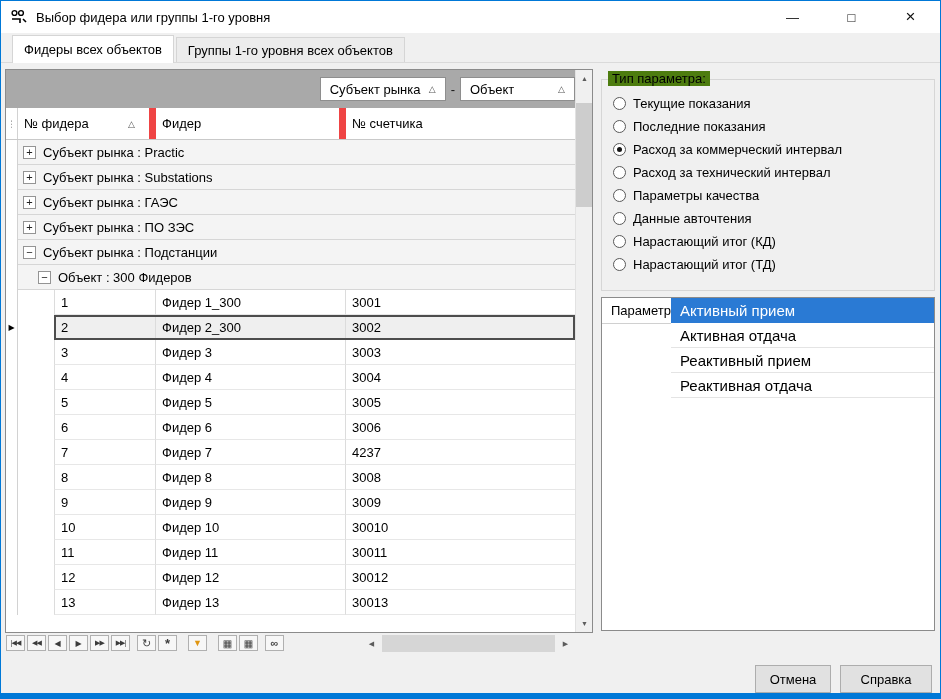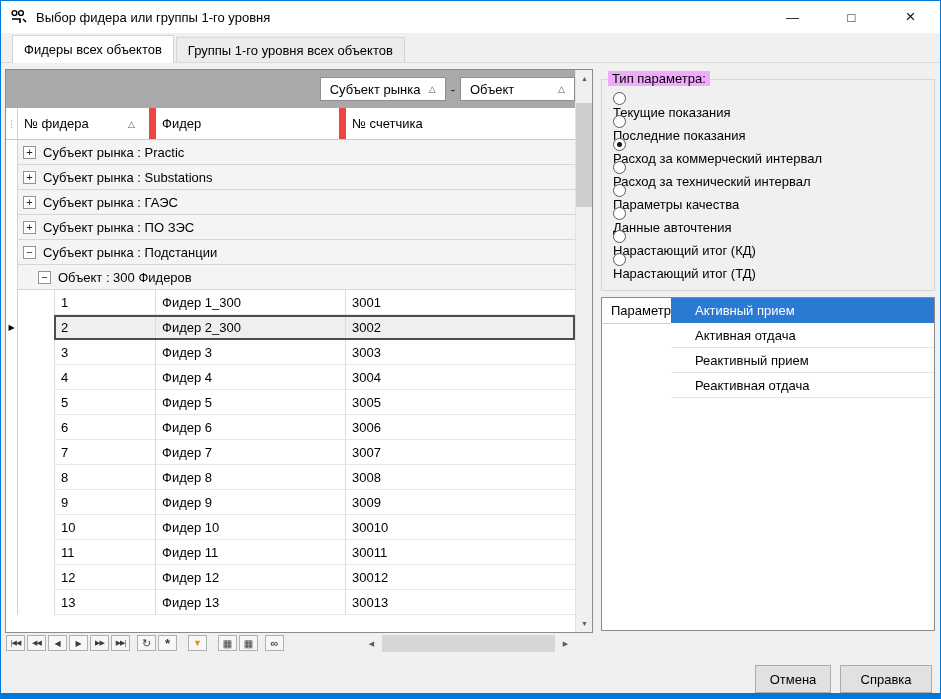--- a/index.html
+++ b/index.html
@@ -90,35 +90,35 @@
   .nav-btn:nth-child(9) { margin-left:9px; }
   .nav-btn:nth-child(10) { margin-left:9px; }
   .nav-btn:nth-child(12) { margin-left:5px; }
 
   .hscroll { position:absolute; left:362px; top:634px; width:211px; height:17px; background:#f0f0f0; display:flex; }
   .htrack { flex:1; position:relative; }
   .hthumb { position:absolute; top:0; bottom:0; left:2px; right:2px; background:#d6d6d6; }
 
   
   .param-type { position:absolute; left:600px; top:78px; width:334px; height:212px; border:1px solid #d6d6d6; }
-  .param-type .legend { position:absolute; top:-9px; left:6px; background:#f0abfc; padding:0 4px; font-size:13px; }
+  .param-type .legend { position:absolute; top:-9px; left:6px; background:#4d7c0f; padding:0 4px; font-size:13px; }
   .options { padding:12px 10px 0 11px; }
-  .radio-row { height:23px; display:flex; align-items:flex-start;flex-direction:column; }
+  .radio-row { height:23px; display:flex; align-items:center; }
   .radio-icon { width:13px; height:13px; border:1px solid #595959; border-radius:50%; background:#fff;
                 margin-right:7px; position:relative; flex:none; }
   .radio-icon.checked::after { content:""; position:absolute; left:3px; top:3px; width:5px; height:5px;
                                border-radius:50%; background:#151515; }
   .radio-label { font-size:13px; white-space:nowrap; }
 
   .param-list { position:absolute; left:600px; top:296px; width:334px; height:334px; background:#fff;
                 border:1px solid #8b8b8b; display:flex; flex-direction:row; }
   .list-header { height:26px; border-bottom:1px solid #d0d0d0; display:flex; align-items:center;
                  padding-left:9px; font-size:13px; flex:none; }
   .list-items { flex:1; }
-  .list-item { height:25px; display:flex; align-items:center; padding-left:24px; font-size:13px;
+  .list-item { height:25px; display:flex; align-items:center; padding-left:9px; font-size:15px;
                border-bottom:1px solid #e4e4e4; background:#fff; color:#000; }
   .list-item.selected { background:#2a7ad4; color:#fff; border-bottom-color:#2a7ad4; }
 
   
   .btn { position:absolute; height:28px; background:#e1e1e1; border:1px solid #adadad; font-family:inherit;
          font-size:13px; color:#000; display:flex; align-items:center; justify-content:center; }
   .btn-ok { left:648px; top:664px; width:97px; border:2px solid #0078d7; }
   .btn-cancel { left:754px; top:664px; width:76px; }
   .btn-help { left:839px; top:664px; width:92px; }
 </style>
@@ -285,21 +285,21 @@
               <div class="cell col1">Фидер 6</div>
               <div class="cell col2">3006</div>
             </div>
           </div>
           <div class="grid-row data-row">
             <div class="row-gutter"></div>
             <div class="row-indent"></div>
             <div class="cells">
               <div class="cell col0">7</div>
               <div class="cell col1">Фидер 7</div>
-              <div class="cell col2">3007</div>
+              <div class="cell col2">4237</div>
             </div>
           </div>
           <div class="grid-row data-row">
             <div class="row-gutter"></div>
             <div class="row-indent"></div>
             <div class="cells">
               <div class="cell col0">8</div>
               <div class="cell col1">Фидер 8</div>
               <div class="cell col2">3008</div>
             </div>

